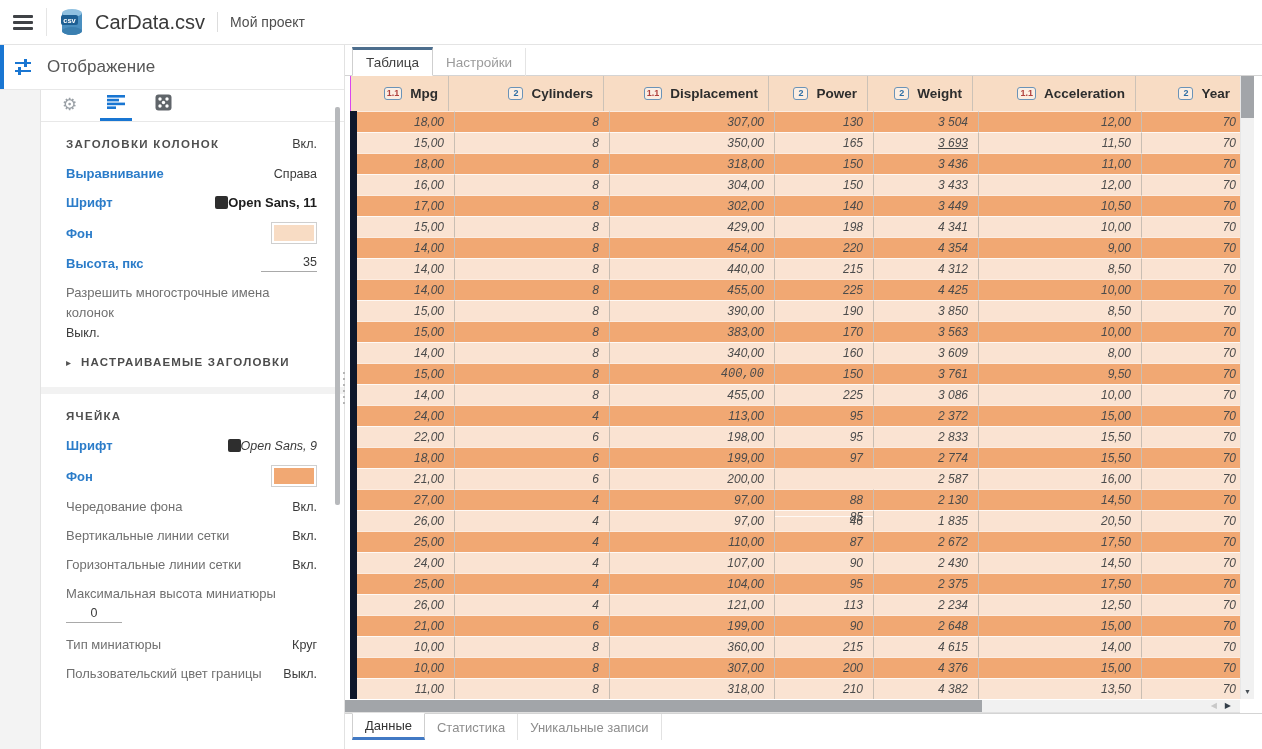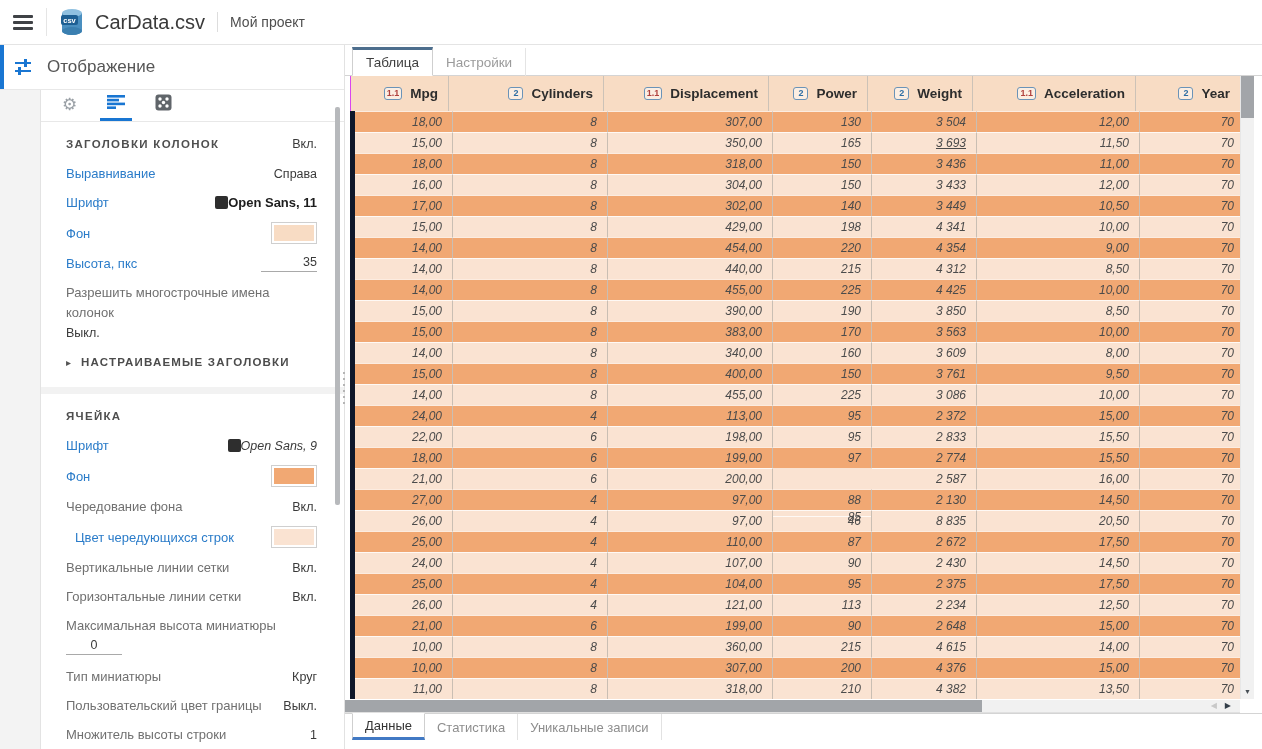--- a/index.html
+++ b/index.html
@@ -32,21 +32,21 @@
   .gear-glyph{font-size:17px;color:#9aa0a6;line-height:1;}
   .sections{overflow:hidden;height:628px;}
   .section{padding:6px 27px 10px 25px;}
   .section + .section{border-top:7px solid #f2f2f2;}
   .sec-head{display:flex;justify-content:space-between;align-items:center;min-height:31px;}
   .sec-title{font-size:11.5px;font-weight:bold;letter-spacing:1.3px;color:#4f4f4f;}
   .sec-val{font-size:12.5px;color:#3a3a3a;}
   .srow{display:flex;justify-content:space-between;align-items:center;min-height:29px;}
   .srow.swatchrow{min-height:32px;}
   .lbl{font-size:13px;color:#707070;}
-  .lbl.link{color:var(--link);cursor:pointer;}
+  .lbl.link{color:var(--link);cursor:pointer;font-weight:bold;}
   .val{font-size:12.5px;color:#3a3a3a;white-space:pre;}
   .val.boldval{font-weight:bold;color:#1d1d1d;font-size:13px;}
   .val.italval{font-style:italic;}
   .fontval{display:flex;align-items:center;gap:0;}
   .fontchip{width:13px;height:13px;background:#2e2e2e;border-radius:2px;}
   .swatch{width:46px;height:22px;border:1px solid #cfcfcf;box-shadow:inset 0 0 0 2px #fff;box-sizing:border-box;}
   .inputline{width:56px;border-bottom:1px solid #a9a9a9;text-align:right;font-size:12.5px;color:#3a3a3a;padding-bottom:2px;}
   .inputline.center{text-align:center;margin:2px 0 4px 0;}
   .stack{padding:5px 0 3px 0;}
   .stack .lbl{display:block;line-height:1.55;}
@@ -69,21 +69,21 @@
               background:#fff;color:#3e3e3e;}
   .tab:not(.active){color:#9b9b9b;height:28px;border-right:1px solid #e4e4e4;}
   .table-wrap{position:absolute;left:5px;top:31px;}
   .thead{display:flex;height:35px;background:var(--headerbg);border-left:1px solid #d946ef;box-sizing:border-box;}
   .th{box-sizing:border-box;display:flex;align-items:center;justify-content:flex-end;gap:8px;
       padding-right:10px;border-right:1px solid #ccc2b7;font-weight:bold;font-size:13.5px;color:#2d2d2d;}
   .badge{display:inline-block;border:1px solid #6a93b8;border-radius:3px;background:rgba(255,255,255,.5);
          font-size:9px;font-weight:bold;line-height:11px;padding:0 2px;min-width:9px;text-align:center;}
   .badge.float{color:#b0413e;}
   .badge.int{color:#2d6da3;}
-  .tr{display:flex;height:21px;border-left:5px solid #0f172a;box-sizing:border-box;}
+  .tr{display:flex;height:21px;border-left:7px solid #0f172a;box-sizing:border-box;}
   .tr.odd{background:var(--rowdark);}
   .tr.even{background:var(--rowlight);}
   .td{box-sizing:border-box;display:flex;align-items:center;justify-content:flex-end;padding-right:10px;
       border-right:1px solid #c9beb3;border-top:1px solid rgba(255,255,255,.78);
       font-style:italic;font-size:12px;color:#4b4b4b;white-space:pre;}
   .vscroll{position:absolute;left:895px;top:31px;width:14px;height:623px;background:#f1f1f1;
            border-left:1px solid #e7e7e7;box-sizing:border-box;}
   .vthumb{position:absolute;left:0;top:0;width:13px;height:42px;background:#a2a5a9;}
   .vdown{position:absolute;left:0;bottom:1px;width:13px;height:13px;display:flex;align-items:center;
          justify-content:center;font-size:7px;color:#474e55;cursor:pointer;}
@@ -216,47 +216,39 @@
                 </span>
               </div>
               <div class="srow swatchrow">
                 <span class="lbl link">Фон</span>
                 <span class="swatch" style="background: rgb(241, 168, 115);"></span>
               </div>
               <div class="srow">
                 <span class="lbl">Чередование фона</span>
                 <span class="val">Вкл.</span>
               </div>
-              <div class="srow swatchrow indent">
-                <span class="lbl link">Цвет чередующихся строк</span>
-                <span class="swatch" style="background: rgb(250, 227, 210);"></span>
-              </div>
               <div class="srow">
                 <span class="lbl">Вертикальные линии сетки</span>
                 <span class="val">Вкл.</span>
               </div>
               <div class="srow">
                 <span class="lbl">Горизонтальные линии сетки</span>
                 <span class="val">Вкл.</span>
               </div>
               <div class="stack">
                 <span class="lbl">Максимальная высота миниатюры</span>
                 <div class="inputline center">0</div>
               </div>
               <div class="srow">
                 <span class="lbl">Тип миниатюры</span>
                 <span class="val">Круг</span>
               </div>
               <div class="srow">
                 <span class="lbl">Пользовательский цвет границы</span>
                 <span class="val">Выкл.</span>
-              </div>
-              <div class="srow">
-                <span class="lbl">Множитель высоты строки</span>
-                <span class="val">1</span>
               </div>
             </div>
           </div>
       </div>
     </div>
     <div class="side-scrollbar"></div>
   </div>
 
   <div class="splitter">
     <i></i>
@@ -408,21 +400,21 @@
             <div class="td" style="width: 155px;">8</div>
             <div class="td" style="width: 165px;">340,00</div>
             <div class="td" style="width: 99px;">160</div>
             <div class="td" style="width: 105px;">3 609</div>
             <div class="td" style="width: 163px;">8,00</div>
             <div class="td" style="width: 105px;">70</div>
           </div>
           <div class="tr odd">
             <div class="td" style="width: 98px;">15,00</div>
             <div class="td" style="width: 155px;">8</div>
-            <div class="td" style="width: 165px;">400,00</div>
+            <div class="td" style="width: 165px; font-family: Liberation Mono, monospace;">400,00</div>
             <div class="td" style="width: 99px;">150</div>
             <div class="td" style="width: 105px;">3 761</div>
             <div class="td" style="width: 163px;">9,50</div>
             <div class="td" style="width: 105px;">70</div>
           </div>
           <div class="tr even">
             <div class="td" style="width: 98px;">14,00</div>
             <div class="td" style="width: 155px;">8</div>
             <div class="td" style="width: 165px;">455,00</div>
             <div class="td" style="width: 99px;">225</div>
@@ -473,21 +465,21 @@
             <div class="td" style="width: 99px;">88</div>
             <div class="td" style="width: 105px;">2 130</div>
             <div class="td" style="width: 163px;">14,50</div>
             <div class="td" style="width: 105px;">70</div>
           </div>
           <div class="tr even">
             <div class="td" style="width: 98px;">26,00</div>
             <div class="td" style="width: 155px;">4</div>
             <div class="td" style="width: 165px;">97,00</div>
             <div class="td" style="width: 99px; text-align: right;">46</div>
-            <div class="td" style="width: 105px;">8 835</div>
+            <div class="td" style="width: 105px;">1 835</div>
             <div class="td" style="width: 163px;">20,50</div>
             <div class="td" style="width: 105px;">70</div>
           </div>
           <div class="tr odd">
             <div class="td" style="width: 98px;">25,00</div>
             <div class="td" style="width: 155px;">4</div>
             <div class="td" style="width: 165px;">110,00</div>
             <div class="td" style="width: 99px;">87</div>
             <div class="td" style="width: 105px;">2 672</div>
             <div class="td" style="width: 163px;">17,50</div>

